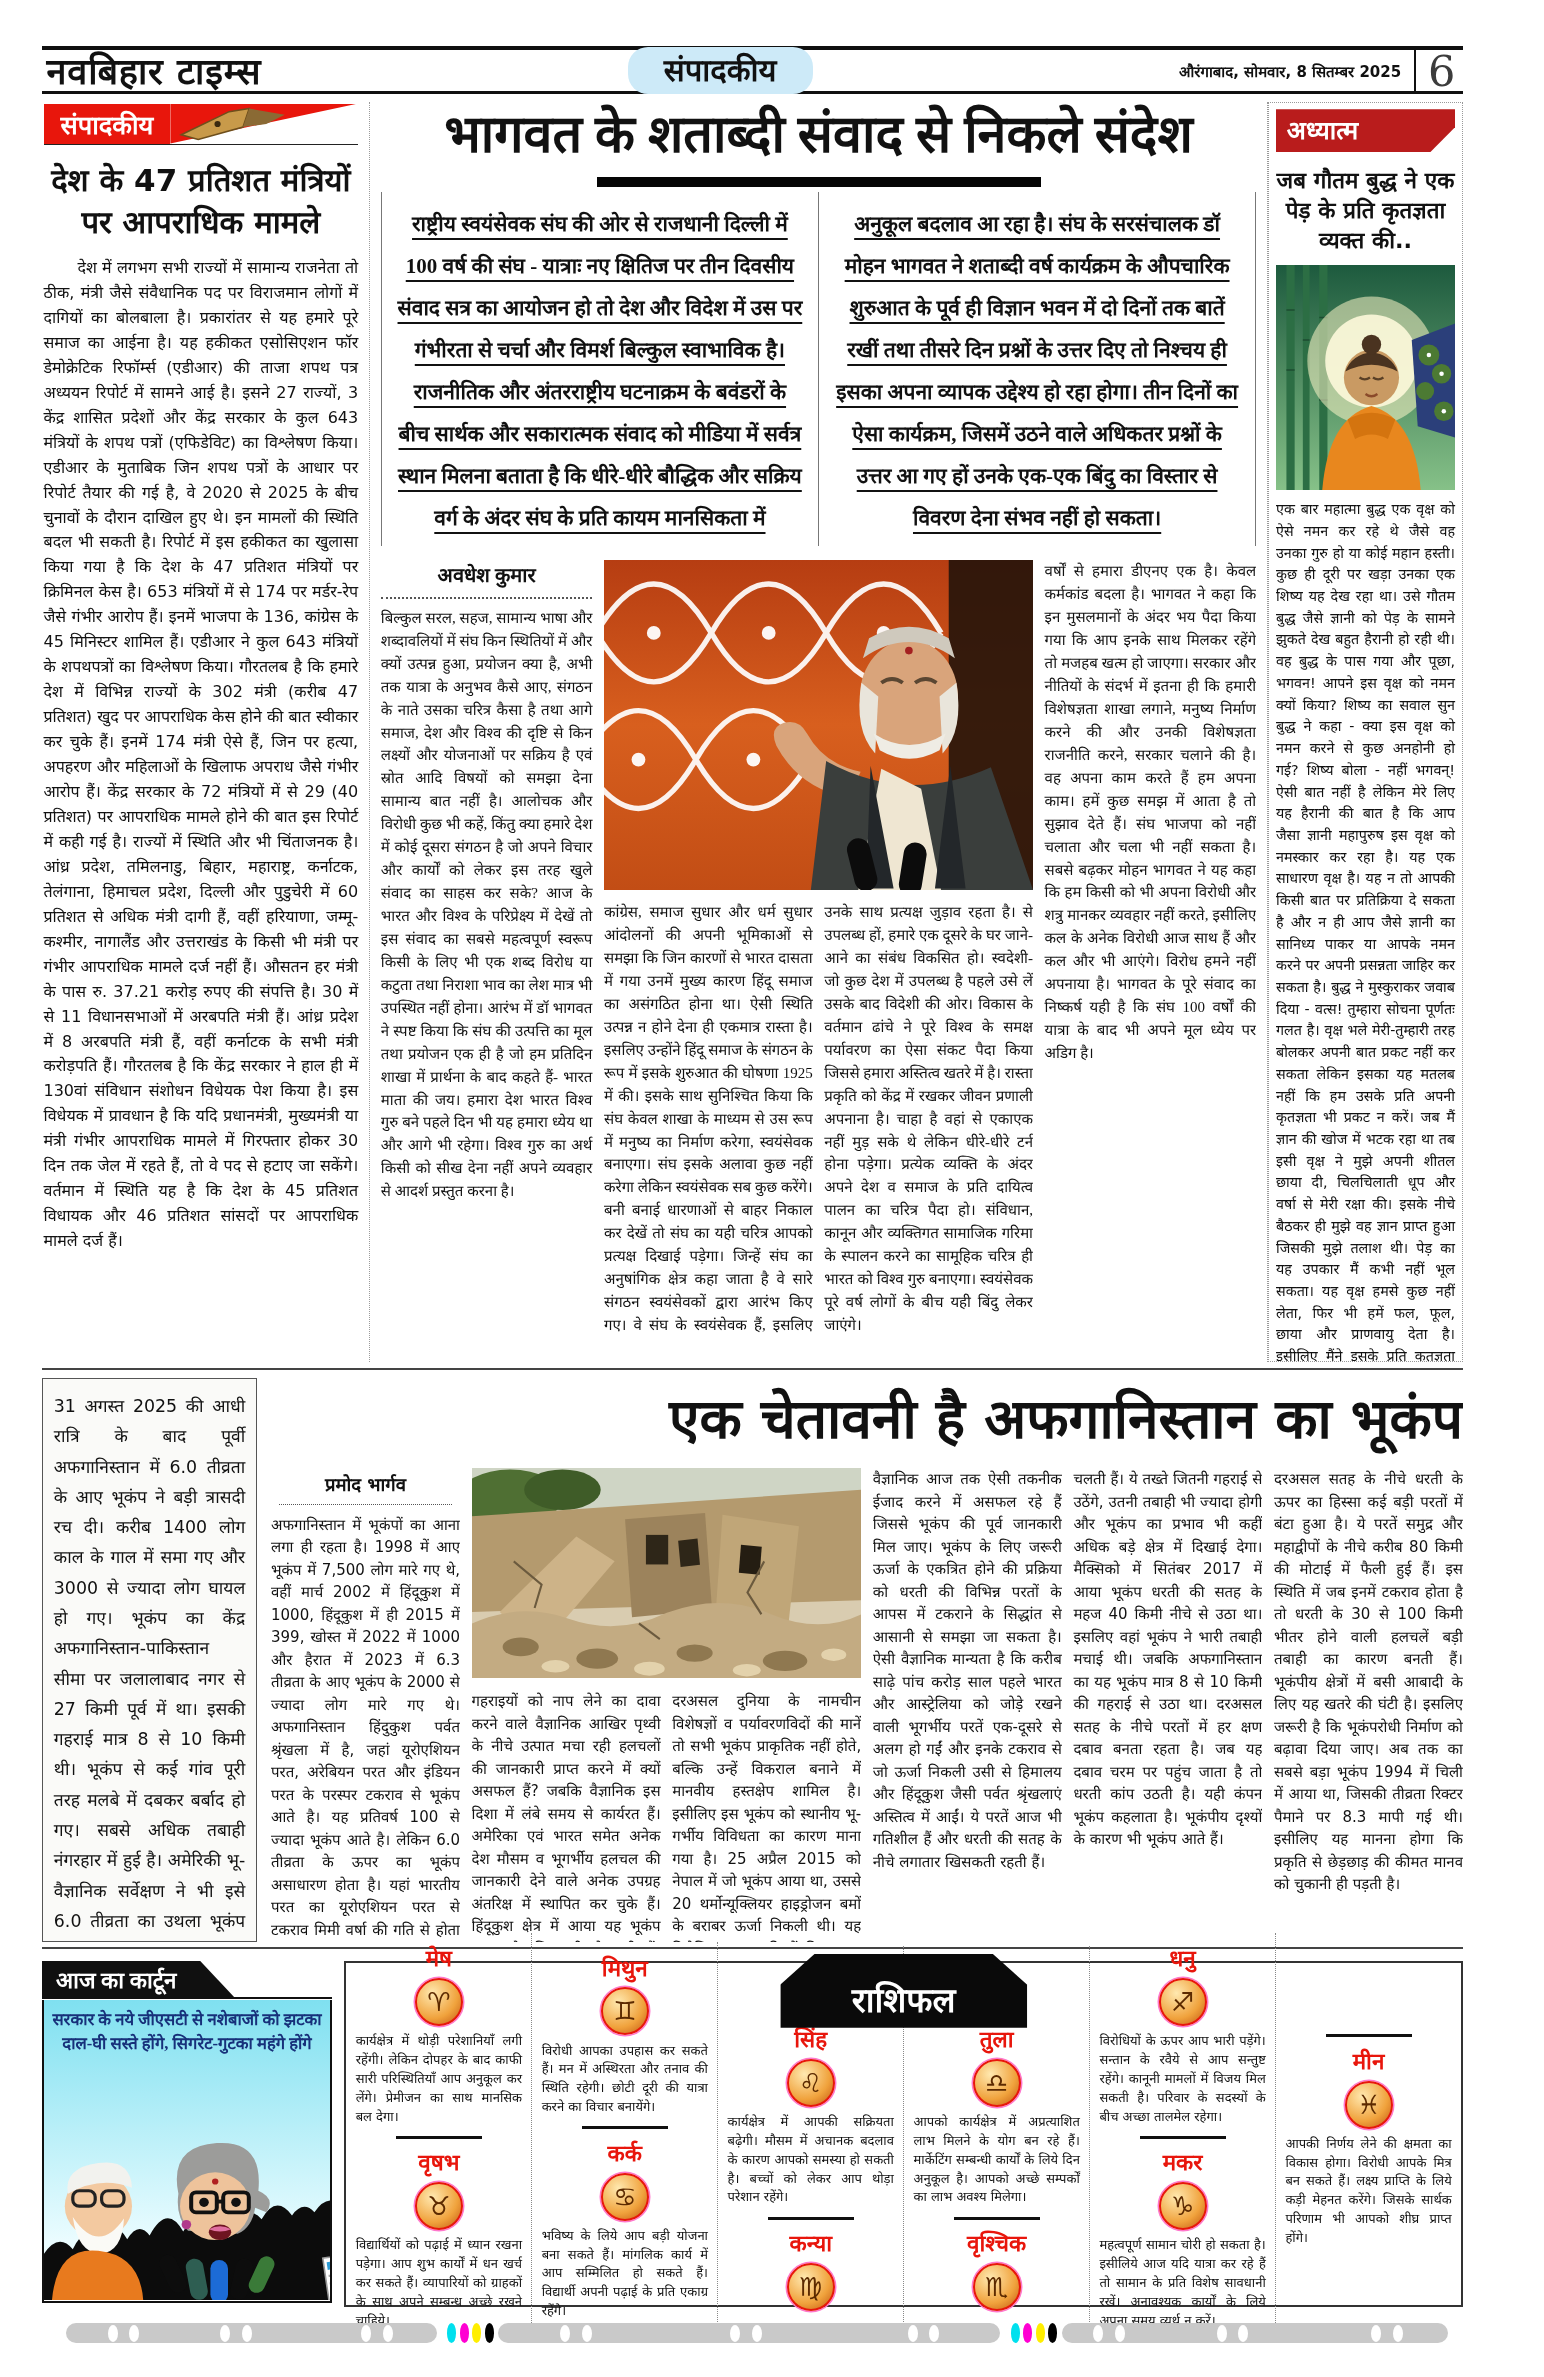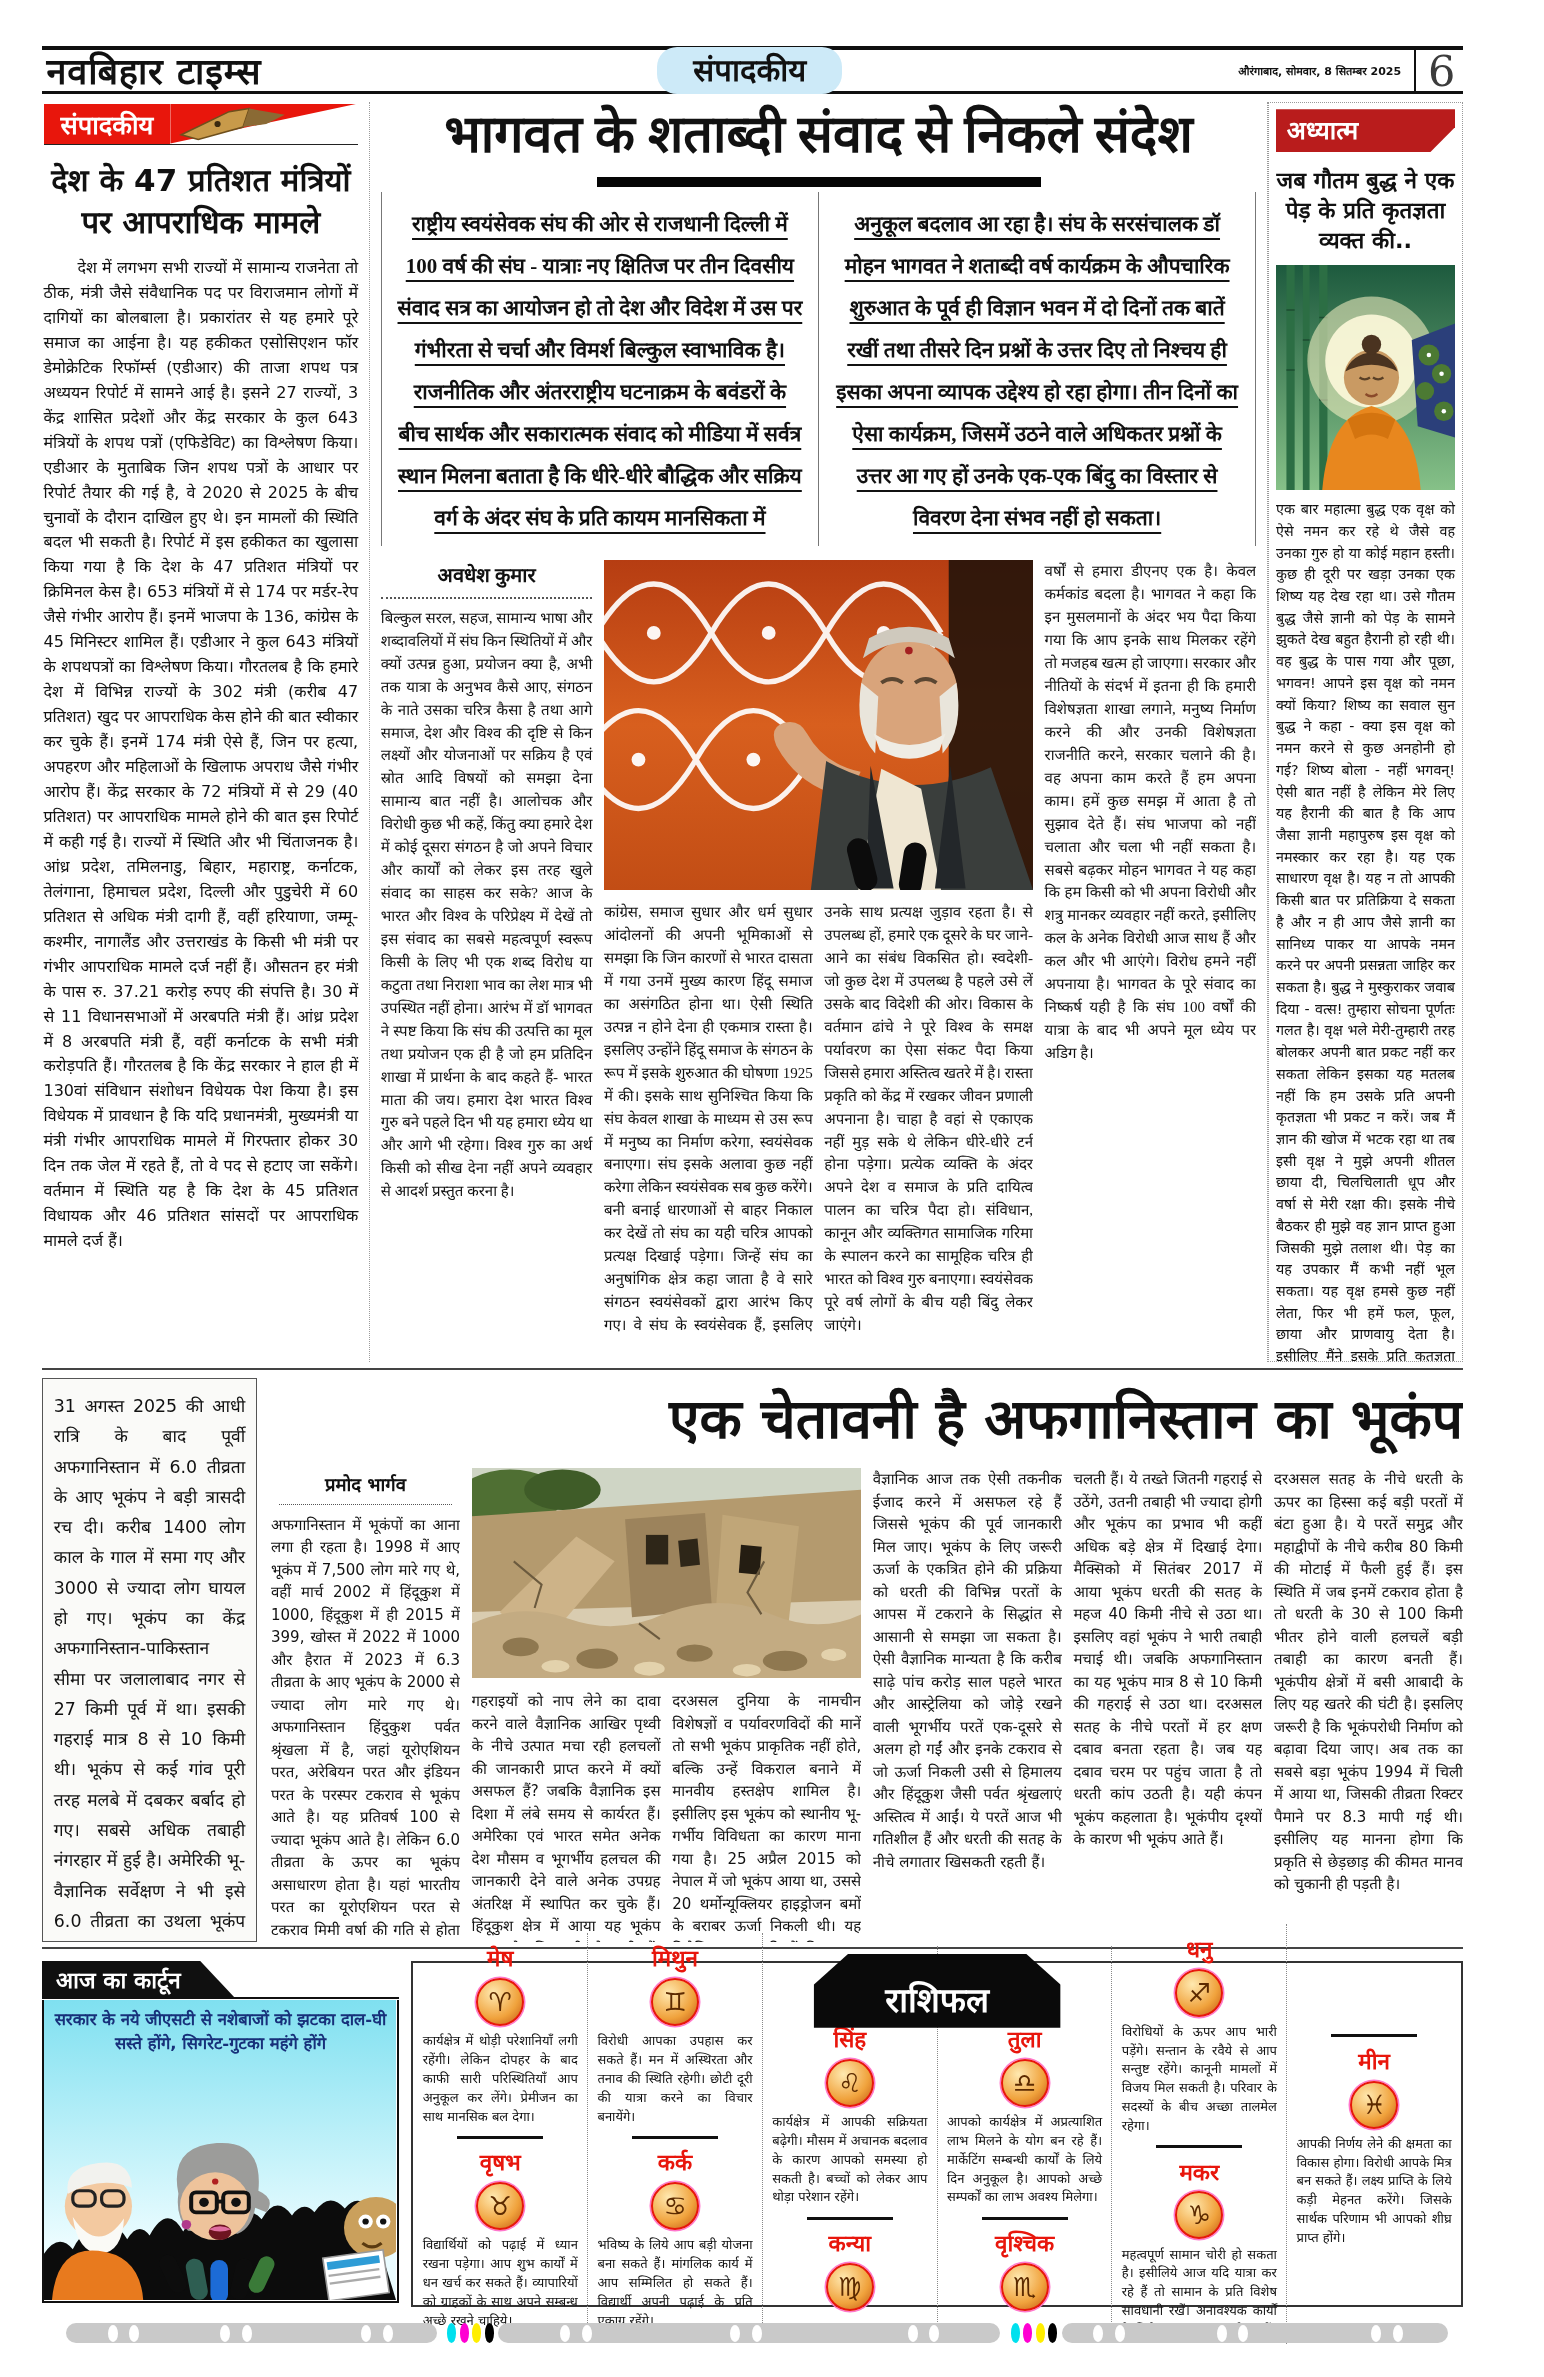--- a/index.html
+++ b/index.html
@@ -5,21 +5,21 @@
   * { margin:0; padding:0; box-sizing:border-box; }
   body { background:#888; font-family:"DejaVu Sans", sans-serif; }
   .page { position:relative; width:1544px; height:2377px; background:#fff; margin:0 auto; overflow:hidden; color:#111; }
 
   
   .masthead-row { position:absolute; left:42px; top:46px; width:1421px; height:48px;
     border-top:4.6px solid #101010; border-bottom:3.9px solid #101010; display:flex; align-items:center; }
   .masthead { font-size:36px; font-weight:bold; letter-spacing:0.8px; padding-left:4.6px; white-space:nowrap; }
   .pill-wrap { flex:1; display:flex; justify-content:center; }
   .section-pill { background:#cdeaf8; border-radius:20px; padding:0.8px 36px 3.9px; font-size:31px; font-weight:bold; }
-  .dateline { font-size:11px; font-weight:bold; white-space:nowrap; padding-right:12.4px; }
+  .dateline { font-size:15px; font-weight:bold; white-space:nowrap; padding-right:12.4px; }
   .pageno-box { border-left:2.3px solid #101010; height:100%; display:flex; align-items:center; padding:0 7.7px 0 12.4px; }
   .pageno { font-size:43px; color:#3c3c3c; font-family:"DejaVu Serif", serif; }
 
   
   .row1 { position:absolute; left:42px; top:102px; width:1421px; height:1260px; display:flex; }
   .col-sep { border-right:1.5px dotted #9a9a9a; }
 
   
   .editorial { width:328px; padding:1.5px 10.8px 0 1.5px; overflow:hidden; }
   .ed-label-row { display:flex; height:40px; }
@@ -65,21 +65,21 @@
   .qc1 { grid-column:1; grid-row:1/3; }
   .qphoto { grid-column:2/4; grid-row:1; padding-bottom:7.7px; }
   .qphoto .photo-frame { height:210px; }
   .qc2 { grid-column:2; grid-row:2; } .qc3 { grid-column:3; grid-row:2; }
   .qc4 { grid-column:4; grid-row:1/3; } .qc5 { grid-column:5; grid-row:1/3; } .qc6 { grid-column:6; grid-row:1/3; }
   .q-byline { font-size:18.5px; font-weight:bold; text-align:center; padding-bottom:4.6px; border-bottom:1.9px dotted #555; margin:3.1px 7.7px 9.3px; }
 
   
   .bottom-row { position:absolute; left:42px; top:1961px; width:1421px; height:346px; display:flex; gap:12.4px; }
 
-  .cartoon { width:357px; position:relative; padding-top:39px; }
+  .cartoon { width:290px; position:relative; padding-top:39px;font-family:Liberation Serif, serif; }
   .cartoon-label { position:absolute; top:0; left:0; width:193px; height:37px; background:#101010; color:#fff;
     font-size:22.4px; font-weight:bold; clip-path:polygon(0 0,82% 0,100% 100%,0 100%); display:flex; align-items:center; padding-left:14px; }
   .cartoon-topline { position:absolute; top:36px; left:0; right:0; border-top:2.3px solid #101010; }
   .cartoon-frame { border:2.3px solid #101010; border-top:none; height:303px; position:relative; overflow:hidden; }
   .cartoon-bg { position:absolute; inset:0; }
   .cartoon-caption { position:absolute; top:7.7px; left:7.7px; right:7.7px; text-align:center; font-size:16.6px; font-weight:bold; color:#17307a; line-height:1.45; }
   .bubble { position:absolute; top:66px; left:68px; width:232px; background:#fff; border:2.3px solid #101010; border-radius:6.2px;
     padding:6.2px 9.3px; font-size:21.6px; font-weight:bold; text-align:center; line-height:1.3; }
   .bubble:after { content:""; position:absolute; right:-15.4px; bottom:-12.4px; border:12.4px solid transparent; border-top-color:#fff; transform:rotate(-35deg); }
 

